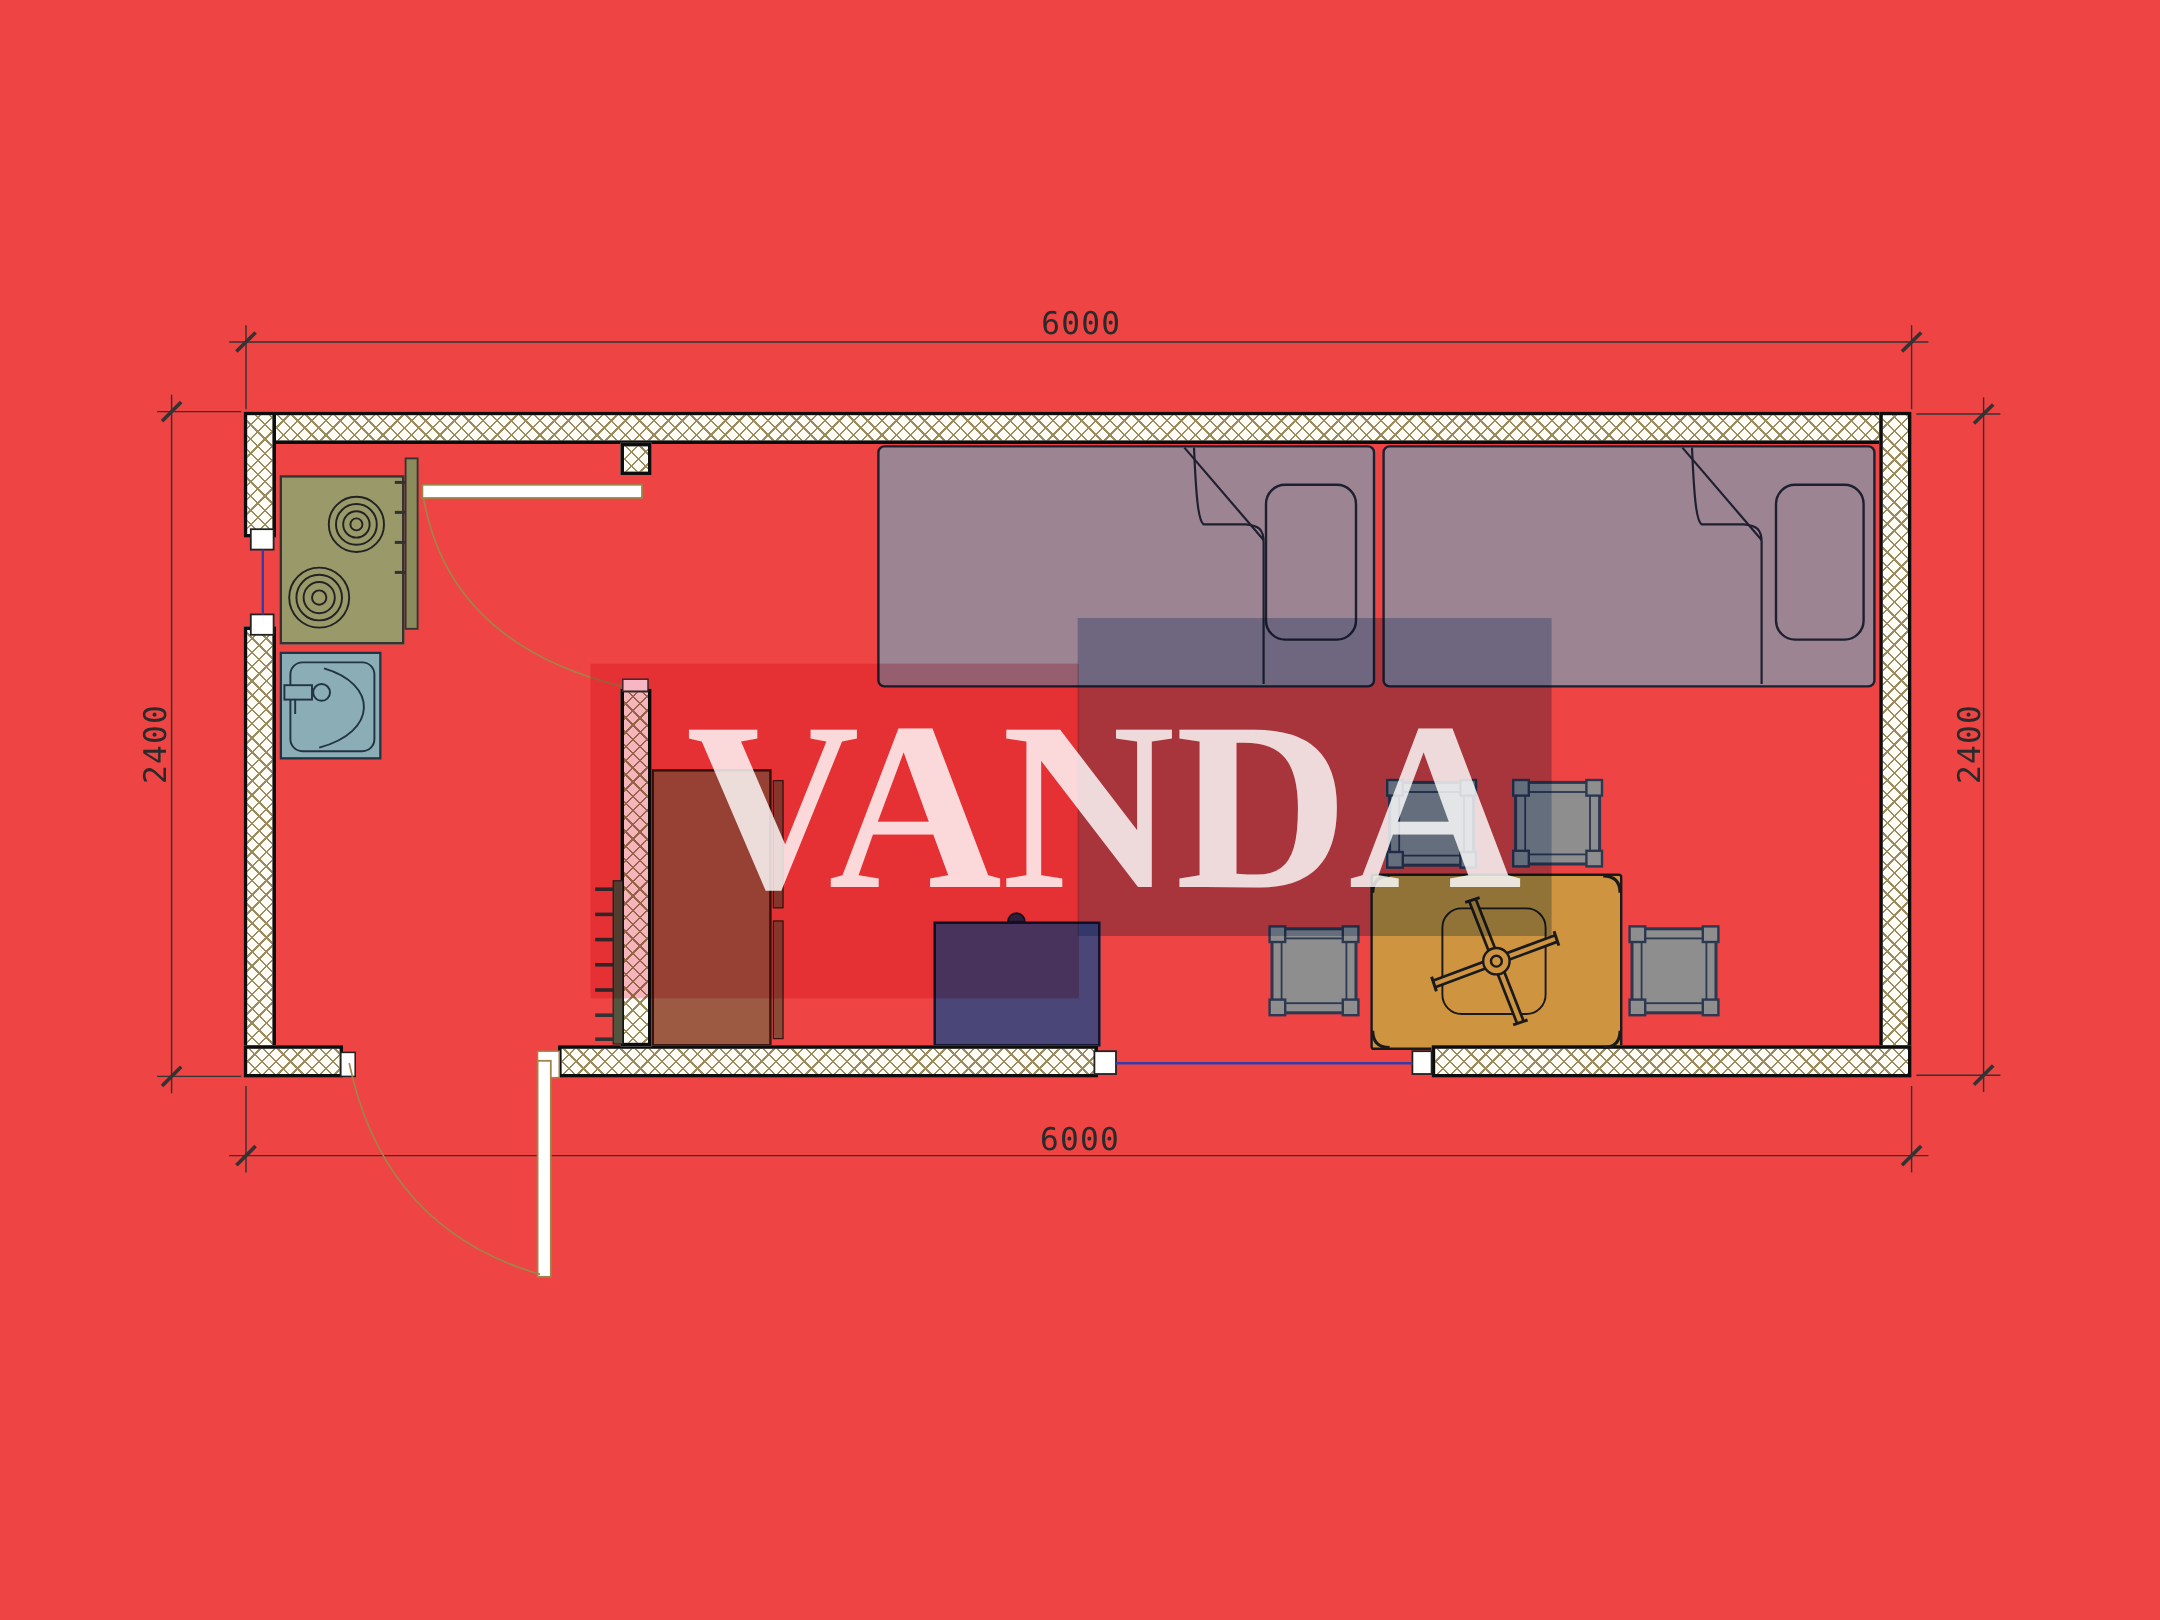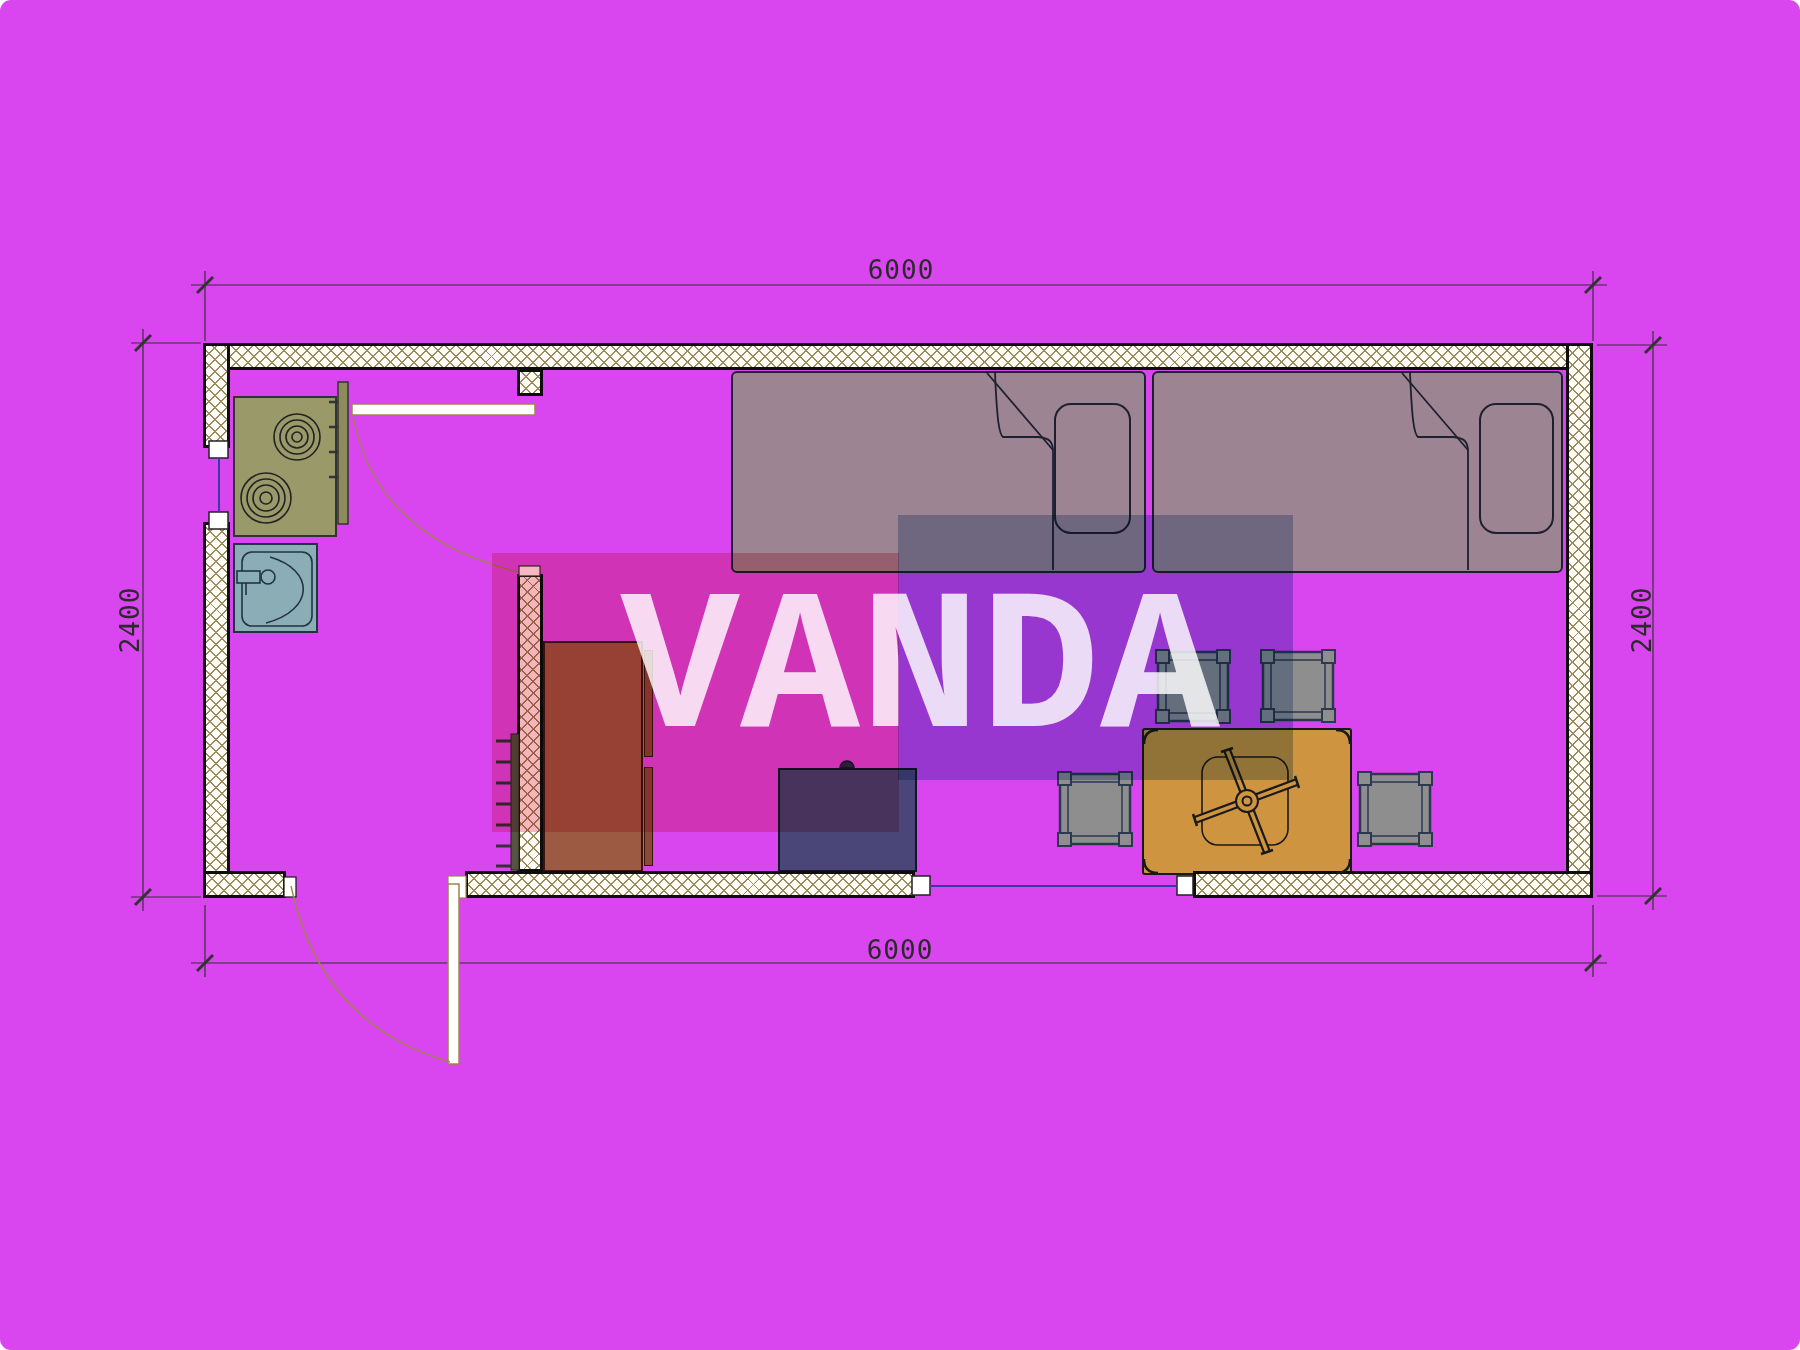--- a/index.html
+++ b/index.html
@@ -1,17 +1,17 @@
 <!DOCTYPE html>
 <html><head>
 <meta charset="utf-8">
 <style>
   html,body{margin:0;padding:0;background:#ffffff;width:1800px;height:1350px;overflow:hidden;
             font-family:"Liberation Sans", sans-serif;}
-  .plan{position:relative;width:1800px;height:1350px;background:#d946ef;border-radius:11px;}
+  .plan{position:relative;width:1800px;height:1350px;background:#ef4444;}
   .abs{position:absolute;box-sizing:border-box;}
   
   .wall{position:absolute;box-sizing:border-box;border:3.5px solid #0d0d0d;background-color:#fffdf5;
         background-image:
           repeating-linear-gradient(45deg, rgba(0,0,0,0) 0 7px, #9b8b5e 7px 8.4px),
           repeating-linear-gradient(135deg, rgba(0,0,0,0) 0 7px, #9b8b5e 7px 8.4px);}
   
   .stove{left:233px;top:396px;width:104px;height:141px;background:#99996a;border:2.5px solid #333;}
   .sink{left:233px;top:543px;width:85px;height:90px;background:#8badb6;border:2px solid #223344;}
   .wardrobe{left:543px;top:641px;width:100px;height:231px;background:#9c5a42;border:2.5px solid #3a1410;}
@@ -21,21 +21,21 @@
   .table{left:1142px;top:728px;width:210px;height:147px;background:#cf9440;border:2.5px solid #1a1a1a;border-radius:3px;}
   
   .dimlabel{position:absolute;width:130px;height:30px;line-height:30px;text-align:center;
             font-family:"DejaVu Sans Mono", monospace;font-size:26px;letter-spacing:1px;color:#2a2a2a;}
   .rot{transform:rotate(-90deg);}
   
   .wm{position:absolute;mix-blend-mode:multiply;}
   .wm-pink{left:492px;top:553px;width:407px;height:279px;background:#f6b7c3;}
   .wm-blue{left:898px;top:515px;width:395px;height:265px;background:#b3c6de;}
   .wm-text{position:absolute;left:548px;top:584px;width:744px;height:176px;display:flex;
-           align-items:center;justify-content:center;font-family:Liberation Mono, monospace;
+           align-items:center;justify-content:center;font-family:Liberation Serif, serif;
            font-weight:bold;font-size:200px;color:rgba(255,255,255,0.82);letter-spacing:0px;}
   svg{position:absolute;left:0;top:0;}
 </style>
 </head>
 <body>
 
 <div class="plan">
 
   <div class="abs stove"></div>
   <div class="abs sink"></div>

